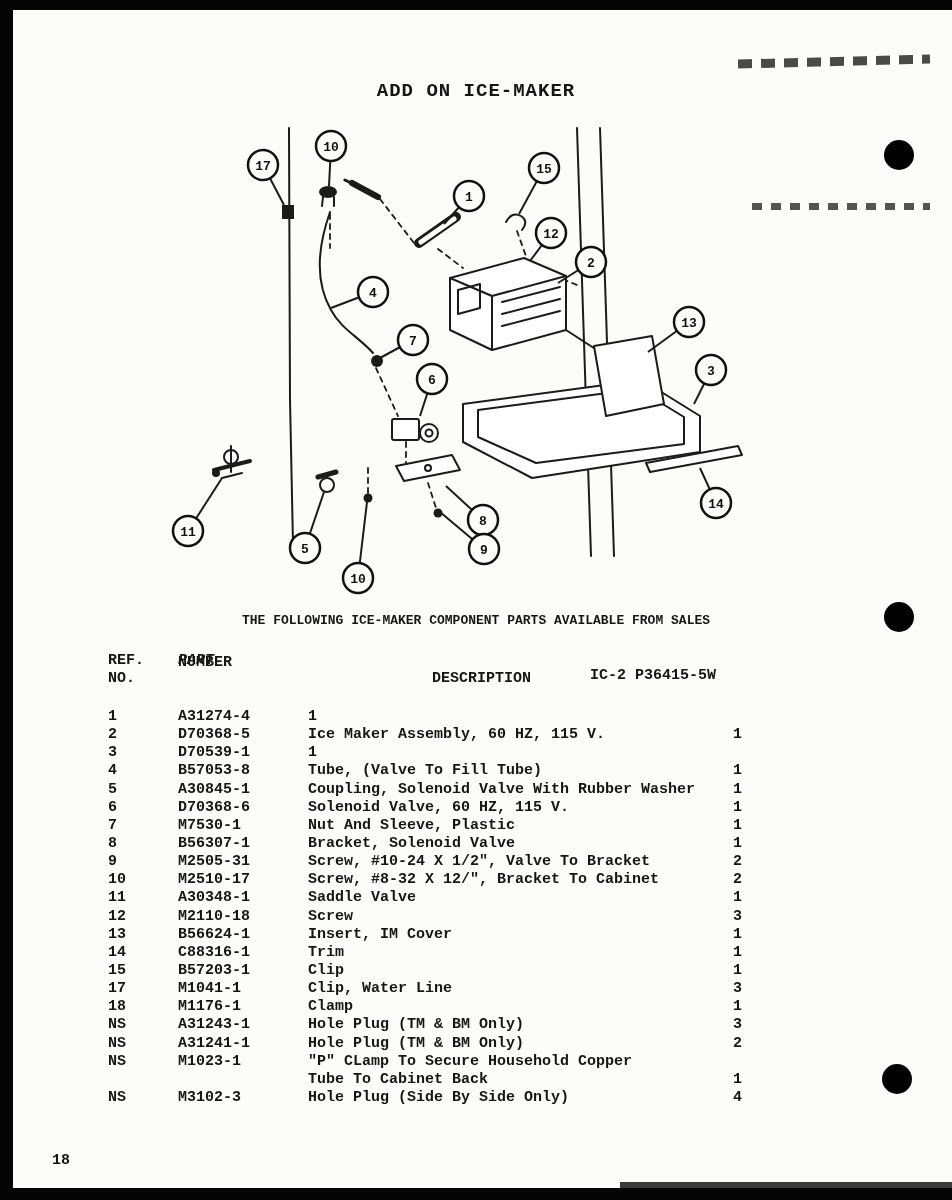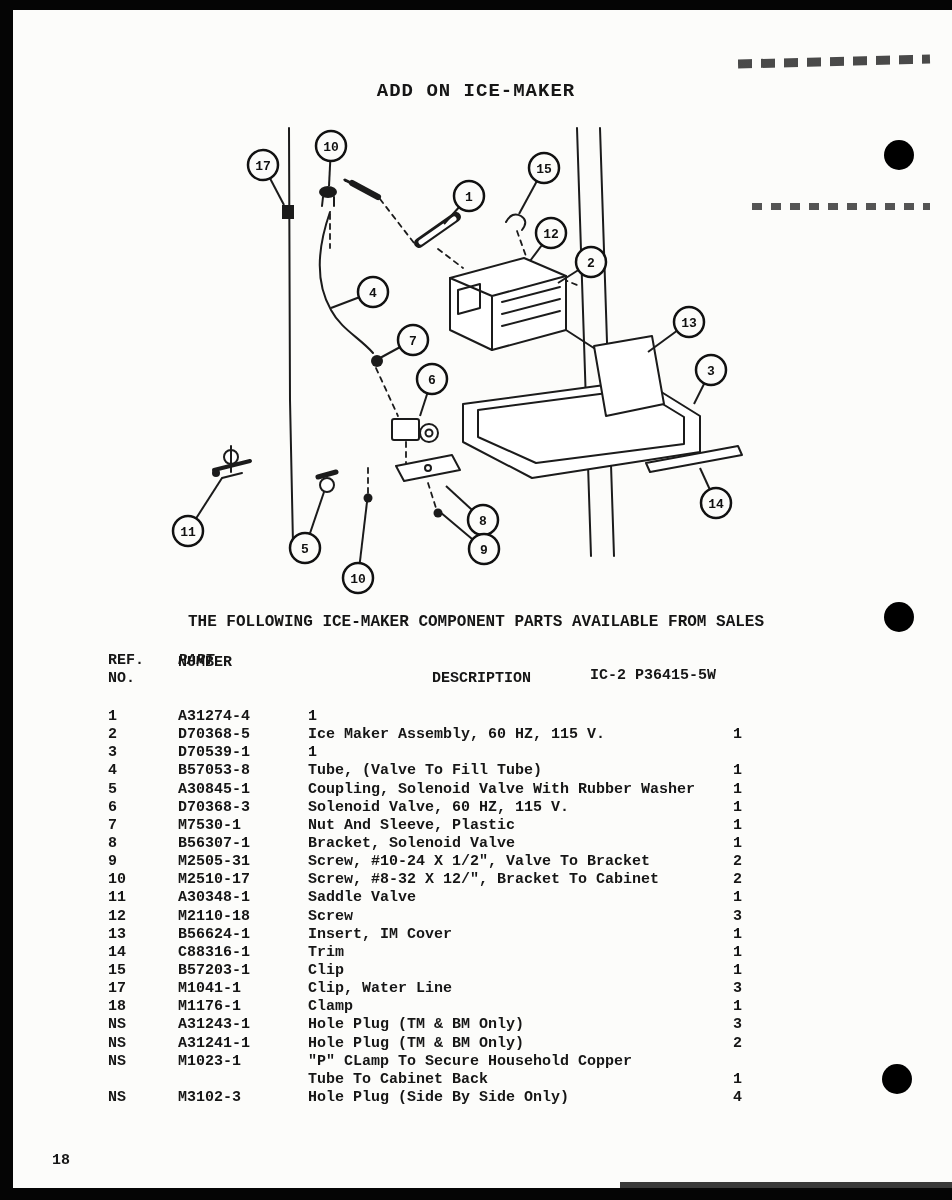--- a/index.html
+++ b/index.html
@@ -23,21 +23,21 @@
   .smudge-2{left:752px;top:203px;width:178px;height:7px;
     background:repeating-linear-gradient(90deg,#2a2a2a 0 10px,transparent 10px 19px);}
   .smudge-3{left:620px;top:1182px;width:332px;height:8px;background:#0a0a0a;}
 
   .page-title{
     position:absolute;left:0;top:80px;width:952px;text-align:center;
     font-size:19px;font-weight:700;letter-spacing:1px;
   }
   .sales-line{
     position:absolute;left:0;top:613px;width:952px;text-align:center;
-    font-size:16px;font-weight:700;
+    font-size:13px;font-weight:700;
   }
   .hdr{position:absolute;font-size:15px;font-weight:700;white-space:pre;}
   .hdr-ref1{left:108px;top:652px;text-align:right;}
   .hdr-ref2{left:108px;top:670px;}
   .hdr-part1{left:178px;top:652px;font-style:italic;}
   .hdr-part2{left:178px;top:654px;}
   .hdr-desc{left:432px;top:670px;}
   .hdr-code{left:590px;top:652px;margin-top:15px;}
 
   .rows{position:absolute;left:0;top:708px;width:952px;}
@@ -233,21 +233,21 @@
 <div class="hdr hdr-part2">NUMBER</div>
 <div class="hdr hdr-desc">DESCRIPTION</div>
 <div class="hdr hdr-code">IC-2 P36415-5W</div>
 
 <div class="rows">
     <div class="prow"><span class="c-ref">1</span><span class="c-part">A31274-4</span><span class="c-qty">1</span></div>
     <div class="prow"><span class="c-ref">2</span><span class="c-part">D70368-5</span><span class="c-desc">Ice Maker Assembly, 60 HZ, 115 V.</span><span class="c-qty">1</span></div>
     <div class="prow"><span class="c-ref">3</span><span class="c-part">D70539-1</span><span class="c-qty">1</span></div>
     <div class="prow"><span class="c-ref">4</span><span class="c-part">B57053-8</span><span class="c-desc">Tube, (Valve To Fill Tube)</span><span class="c-qty">1</span></div>
     <div class="prow"><span class="c-ref">5</span><span class="c-part">A30845-1</span><span class="c-desc">Coupling, Solenoid Valve With Rubber Washer</span><span class="c-qty">1</span></div>
-    <div class="prow"><span class="c-ref">6</span><span class="c-part">D70368-3</span><span class="c-desc">Solenoid Valve, 60 HZ, 115 V.</span><span class="c-qty">1</span></div>
+    <div class="prow"><span class="c-ref">6</span><span class="c-part">D70368-6</span><span class="c-desc">Solenoid Valve, 60 HZ, 115 V.</span><span class="c-qty">1</span></div>
     <div class="prow"><span class="c-ref">7</span><span class="c-part">M7530-1</span><span class="c-desc">Nut And Sleeve, Plastic</span><span class="c-qty">1</span></div>
     <div class="prow"><span class="c-ref">8</span><span class="c-part">B56307-1</span><span class="c-desc">Bracket, Solenoid Valve</span><span class="c-qty">1</span></div>
     <div class="prow"><span class="c-ref">9</span><span class="c-part">M2505-31</span><span class="c-desc">Screw, #10-24 X 1/2", Valve To Bracket</span><span class="c-qty">2</span></div>
     <div class="prow"><span class="c-ref">10</span><span class="c-part">M2510-17</span><span class="c-desc">Screw, #8-32 X 12/", Bracket To Cabinet</span><span class="c-qty">2</span></div>
     <div class="prow"><span class="c-ref">11</span><span class="c-part">A30348-1</span><span class="c-desc">Saddle Valve</span><span class="c-qty">1</span></div>
     <div class="prow"><span class="c-ref">12</span><span class="c-part">M2110-18</span><span class="c-desc">Screw</span><span class="c-qty">3</span></div>
     <div class="prow"><span class="c-ref">13</span><span class="c-part">B56624-1</span><span class="c-desc">Insert, IM Cover</span><span class="c-qty">1</span></div>
     <div class="prow"><span class="c-ref">14</span><span class="c-part">C88316-1</span><span class="c-desc">Trim</span><span class="c-qty">1</span></div>
     <div class="prow"><span class="c-ref">15</span><span class="c-part">B57203-1</span><span class="c-desc">Clip</span><span class="c-qty">1</span></div>
     <div class="prow"><span class="c-ref">17</span><span class="c-part">M1041-1</span><span class="c-desc">Clip, Water Line</span><span class="c-qty">3</span></div>

